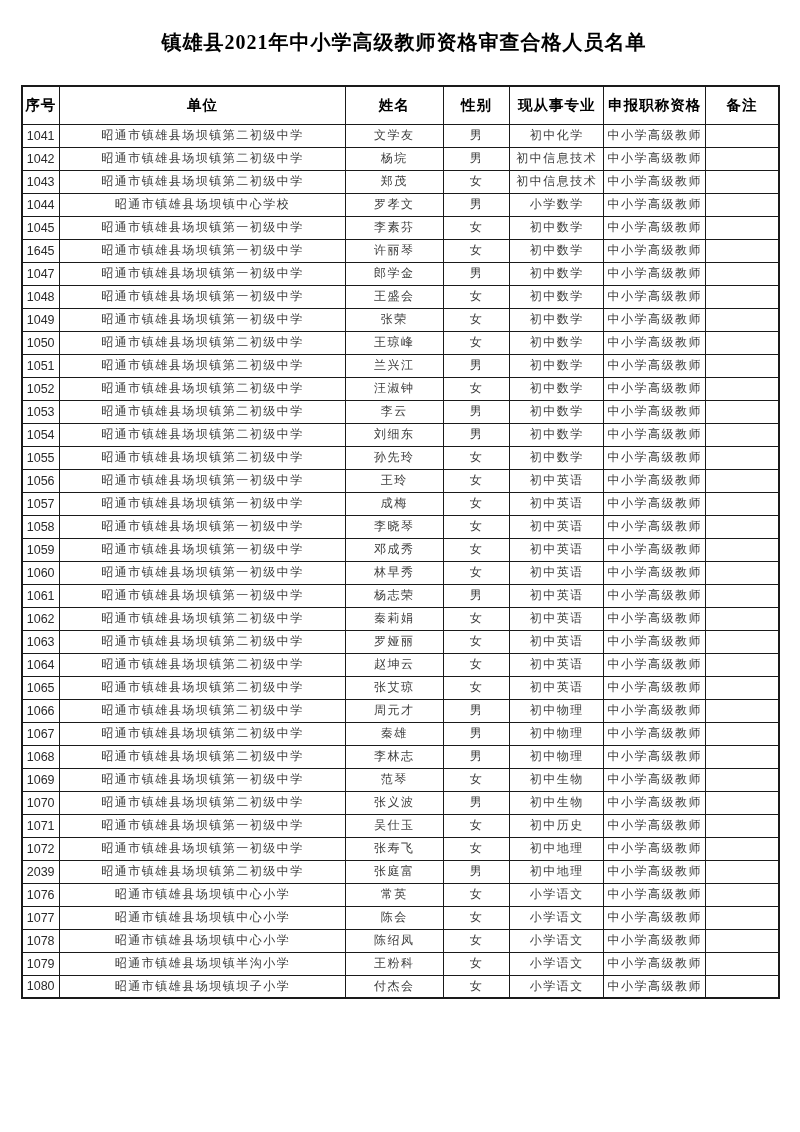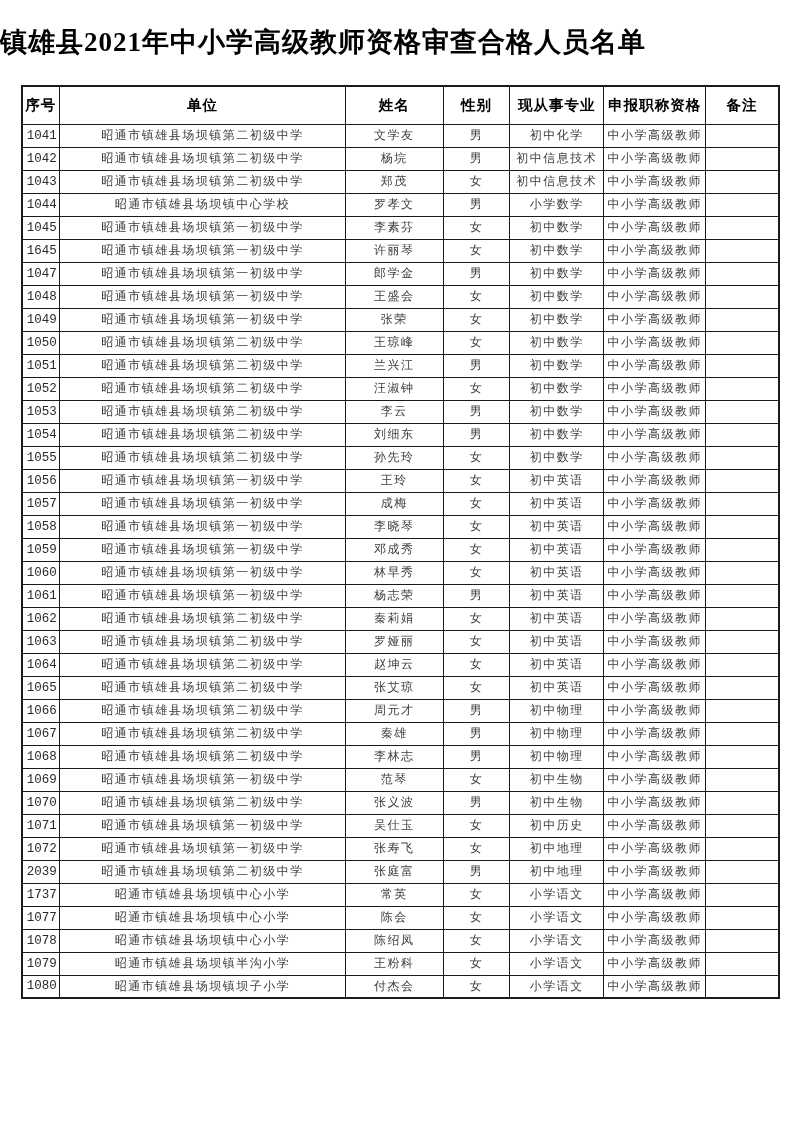--- a/index.html
+++ b/index.html
@@ -10,25 +10,27 @@
     font-family: "Liberation Serif", "DejaVu Serif", serif;
   }
   .page {
     width: 800px; height: 1132px;
     background: #ffffff;
     overflow: hidden;
   }
   .page-title {
     margin: 0;
     padding-top: 25px;
-    font-size: 27px;
+    text-align: center;
+    font-size: 20px;
     line-height: 34px;
     font-weight: bold;
     color: #000000;
     letter-spacing: 1px;
+    padding-left: 8px;
   }
   table.roster {
     border-collapse: collapse;
     table-layout: fixed;
     width: 759px;
     margin: 26px auto 0 auto;
     border: 2px solid #1a1a1a;
   }
   table.roster th, table.roster td {
     border: 1px solid #1a1a1a;
@@ -48,22 +50,21 @@
   table.roster td {
     height: 23px;
     font-size: 12px;
     color: #3d3d3d;
     letter-spacing: 1.5px;
   }
   table.roster td.cell-serial {
     font-size: 12.5px;
     letter-spacing: 0;
     color: #2a2a2a;
-    font-family: Liberation Mono, monospace;
-    text-align: right;
+    font-family: Liberation Sans, sans-serif;
   }
 </style>
 </head>
 <body>
 
 <div class="page">
 
   <h1 class="page-title">镇雄县2021年中小学高级教师资格审查合格人员名单</h1>
 
   <table class="roster">
@@ -379,21 +380,21 @@
         <tr>
       <td class="cell-serial">2039</td>
       <td>昭通市镇雄县场坝镇第二初级中学</td>
       <td>张庭富</td>
       <td>男</td>
       <td>初中地理</td>
       <td>中小学高级教师</td>
       <td></td>
     </tr>
         <tr>
-      <td class="cell-serial">1737</td>
+      <td class="cell-serial">1076</td>
       <td>昭通市镇雄县场坝镇中心小学</td>
       <td>常英</td>
       <td>女</td>
       <td>小学语文</td>
       <td>中小学高级教师</td>
       <td></td>
     </tr>
         <tr>
       <td class="cell-serial">1077</td>
       <td>昭通市镇雄县场坝镇中心小学</td>

